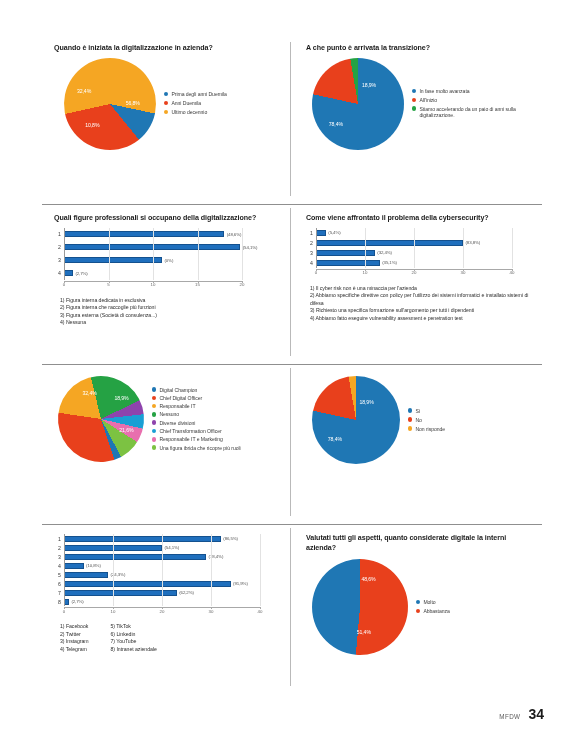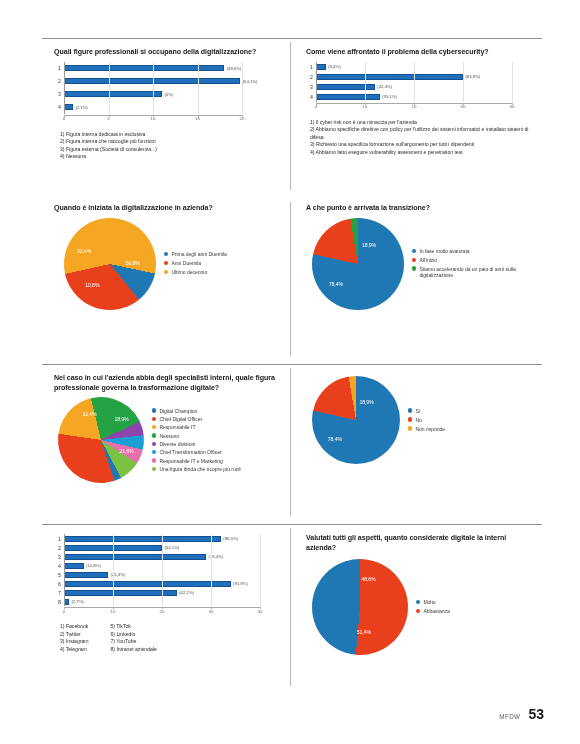--- a/index.html
+++ b/index.html
@@ -183,20 +183,77 @@
     font-weight:bold;
     color:#1a1a1a;
   }
 </style>
 </head>
 <body>
 
 <div class="page">
 
   <div class="grid">
+
+    <div class="row r1">
+      <div class="vsep"></div>
+
+      <div class="panel left">
+        <div class="q-title">Quando è iniziata la digitalizzazione in azienda?</div>
+        <div class="chart-area">
+          <div class="pie-wrap">
+            <div class="pie" id="pie1" style="width: 92px; height: 92px; margin-left: 14px; background: conic-gradient(rgb(31, 119, 180) 0deg, rgb(31, 119, 180) 38.88deg, rgb(232, 64, 28) 38.88deg, rgb(232, 64, 28) 155.52deg, rgb(245, 166, 35) 155.52deg, rgb(245, 166, 35) 360deg); transform: rotate(102deg);">
+              <span class="pie-lbl" style="left: 44%; top: 26%; transform: translate(-50%, -50%) rotate(-102deg);">56,8%</span>
+              <span class="pie-lbl" style="left: 42%; top: 80%; transform: translate(-50%, -50%) rotate(-102deg);">32,4%</span>
+              <span class="pie-lbl" style="left: 76%; top: 64%; transform: translate(-50%, -50%) rotate(-102deg);">10,8%</span>
+            </div>
+            <div class="legend">
+              <div class="legend-item">
+                <span class="legend-dot" style="background:#1f77b4"></span>
+                <span class="legend-txt">Prima degli anni Duemila</span>
+              </div>
+              <div class="legend-item">
+                <span class="legend-dot" style="background:#e8401c"></span>
+                <span class="legend-txt">Anni Duemila</span>
+              </div>
+              <div class="legend-item">
+                <span class="legend-dot" style="background:#f5a623"></span>
+                <span class="legend-txt">Ultimo decennio</span>
+              </div>
+            </div>
+          </div>
+        </div>
+      </div>
+
+      <div class="panel right">
+        <div class="q-title">A che punto è arrivata la transizione?</div>
+        <div class="chart-area">
+          <div class="pie-wrap">
+            <div class="pie" id="pie2" style="width: 92px; height: 92px; margin-left: 10px; background: conic-gradient(rgb(31, 119, 180) 0deg, rgb(31, 119, 180) 282.24deg, rgb(232, 64, 28) 282.24deg, rgb(232, 64, 28) 350.28deg, rgb(37, 162, 68) 350.28deg, rgb(37, 162, 68) 360deg); transform: rotate(0deg);">
+              <span class="pie-lbl" style="left:62%;top:30%;">18,9%</span>
+              <span class="pie-lbl" style="left:26%;top:72%;">78,4%</span>
+            </div>
+            <div class="legend">
+              <div class="legend-item">
+                <span class="legend-dot" style="background:#1f77b4"></span>
+                <span class="legend-txt">In fase molto avanzata</span>
+              </div>
+              <div class="legend-item">
+                <span class="legend-dot" style="background:#e8401c"></span>
+                <span class="legend-txt">All'inizio</span>
+              </div>
+              <div class="legend-item">
+                <span class="legend-dot" style="background:#25a244"></span>
+                <span class="legend-txt">Stiamo accelerando da un paio di anni sulla digitalizzazione.</span>
+              </div>
+            </div>
+          </div>
+        </div>
+      </div>
+    </div>
 
     <div class="row r2">
       <div class="hsep" style="top:0;"></div>
       <div class="vsep"></div>
 
       <div class="panel left" style="padding-top:10px;">
         <div class="q-title">Quali figure professionali si occupano della digitalizzazione?</div>
         <div class="chart-area">
           <div class="bar-chart" id="bar3">
               <div style="position: relative;">
@@ -313,83 +370,25 @@
           <div class="bar-notes" style="margin-left:8px;">
             <div>1) Il cyber risk non è una minaccia per l'azienda</div>
             <div>2) Abbiamo specifiche direttive con policy per l'utilizzo dei sistemi informatici e installato sistemi di difesa</div>
             <div>3) Richiesto una specifica formazione sull'argomento per tutti i dipendenti</div>
             <div>4) Abbiamo fatto eseguire vulnerability assesment e penetration test</div>
           </div>
         </div>
       </div>
     </div>
 
-    <div class="row r1">
-      <div class="vsep"></div>
-
-      <div class="panel left">
-        <div class="q-title">Quando è iniziata la digitalizzazione in azienda?</div>
-        <div class="chart-area">
-          <div class="pie-wrap">
-            <div class="pie" id="pie1" style="width: 92px; height: 92px; margin-left: 14px; background: conic-gradient(rgb(31, 119, 180) 0deg, rgb(31, 119, 180) 38.88deg, rgb(232, 64, 28) 38.88deg, rgb(232, 64, 28) 155.52deg, rgb(245, 166, 35) 155.52deg, rgb(245, 166, 35) 360deg); transform: rotate(102deg);">
-              <span class="pie-lbl" style="left: 44%; top: 26%; transform: translate(-50%, -50%) rotate(-102deg);">56,8%</span>
-              <span class="pie-lbl" style="left: 42%; top: 80%; transform: translate(-50%, -50%) rotate(-102deg);">32,4%</span>
-              <span class="pie-lbl" style="left: 76%; top: 64%; transform: translate(-50%, -50%) rotate(-102deg);">10,8%</span>
-            </div>
-            <div class="legend">
-              <div class="legend-item">
-                <span class="legend-dot" style="background:#1f77b4"></span>
-                <span class="legend-txt">Prima degli anni Duemila</span>
-              </div>
-              <div class="legend-item">
-                <span class="legend-dot" style="background:#e8401c"></span>
-                <span class="legend-txt">Anni Duemila</span>
-              </div>
-              <div class="legend-item">
-                <span class="legend-dot" style="background:#f5a623"></span>
-                <span class="legend-txt">Ultimo decennio</span>
-              </div>
-            </div>
-          </div>
-        </div>
-      </div>
-
-      <div class="panel right">
-        <div class="q-title">A che punto è arrivata la transizione?</div>
-        <div class="chart-area">
-          <div class="pie-wrap">
-            <div class="pie" id="pie2" style="width: 92px; height: 92px; margin-left: 10px; background: conic-gradient(rgb(31, 119, 180) 0deg, rgb(31, 119, 180) 282.24deg, rgb(232, 64, 28) 282.24deg, rgb(232, 64, 28) 350.28deg, rgb(37, 162, 68) 350.28deg, rgb(37, 162, 68) 360deg); transform: rotate(0deg);">
-              <span class="pie-lbl" style="left:62%;top:30%;">18,9%</span>
-              <span class="pie-lbl" style="left:26%;top:72%;">78,4%</span>
-            </div>
-            <div class="legend">
-              <div class="legend-item">
-                <span class="legend-dot" style="background:#1f77b4"></span>
-                <span class="legend-txt">In fase molto avanzata</span>
-              </div>
-              <div class="legend-item">
-                <span class="legend-dot" style="background:#e8401c"></span>
-                <span class="legend-txt">All'inizio</span>
-              </div>
-              <div class="legend-item">
-                <span class="legend-dot" style="background:#25a244"></span>
-                <span class="legend-txt">Stiamo accelerando da un paio di anni sulla digitalizzazione.</span>
-              </div>
-            </div>
-          </div>
-        </div>
-      </div>
-    </div>
-
     <div class="row r3">
       <div class="hsep" style="top:0;"></div>
       <div class="vsep"></div>
 
       <div class="panel left" style="padding-top:10px;">
-        <div class="q-title">Nel caso in cui l'azienda abbia degli specialisti interni, quale figura professionale governa la trasformazione digitale?</div>
         <div class="chart-area">
           <div class="pie-wrap" style="margin-top:2px;">
             <div class="pie" id="pie5" style="width: 86px; height: 86px; margin-left: 8px; background: conic-gradient(rgb(31, 119, 180) 0deg, rgb(31, 119, 180) 9.72deg, rgb(232, 64, 28) 9.72deg, rgb(232, 64, 28) 126.36deg, rgb(245, 166, 35) 126.36deg, rgb(245, 166, 35) 194.4deg, rgb(37, 162, 68) 194.4deg, rgb(37, 162, 68) 272.16deg, rgb(142, 68, 173) 272.16deg, rgb(142, 68, 173) 291.6deg, rgb(26, 159, 212) 291.6deg, rgb(26, 159, 212) 311.04deg, rgb(232, 111, 174) 311.04deg, rgb(232, 111, 174) 330.48deg, rgb(124, 194, 66) 330.48deg, rgb(124, 194, 66) 360deg); transform: rotate(152deg);">
               <span class="pie-lbl" style="left: 48%; top: 82%; transform: translate(-50%, -50%) rotate(-152deg);">32,4%</span>
               <span class="pie-lbl" style="left: 17%; top: 60%; transform: translate(-50%, -50%) rotate(-152deg);">18,9%</span>
               <span class="pie-lbl" style="left: 30%; top: 24%; transform: translate(-50%, -50%) rotate(-152deg);">21,6%</span>
             </div>
             <div class="legend" id="legend5" style="gap:1.6px;">
                 <div class="legend-item">
                   <span class="legend-dot" style="background: rgb(31, 119, 180);"></span>
@@ -575,16 +574,16 @@
             </div>
           </div>
         </div>
       </div>
     </div>
 
   </div>
 
   <div class="footer">
     <span class="footer-brand">MFDW</span>
-    <span class="footer-page">53</span>
+    <span class="footer-page">34</span>
   </div>
 
 </div>
 
 </body></html>

